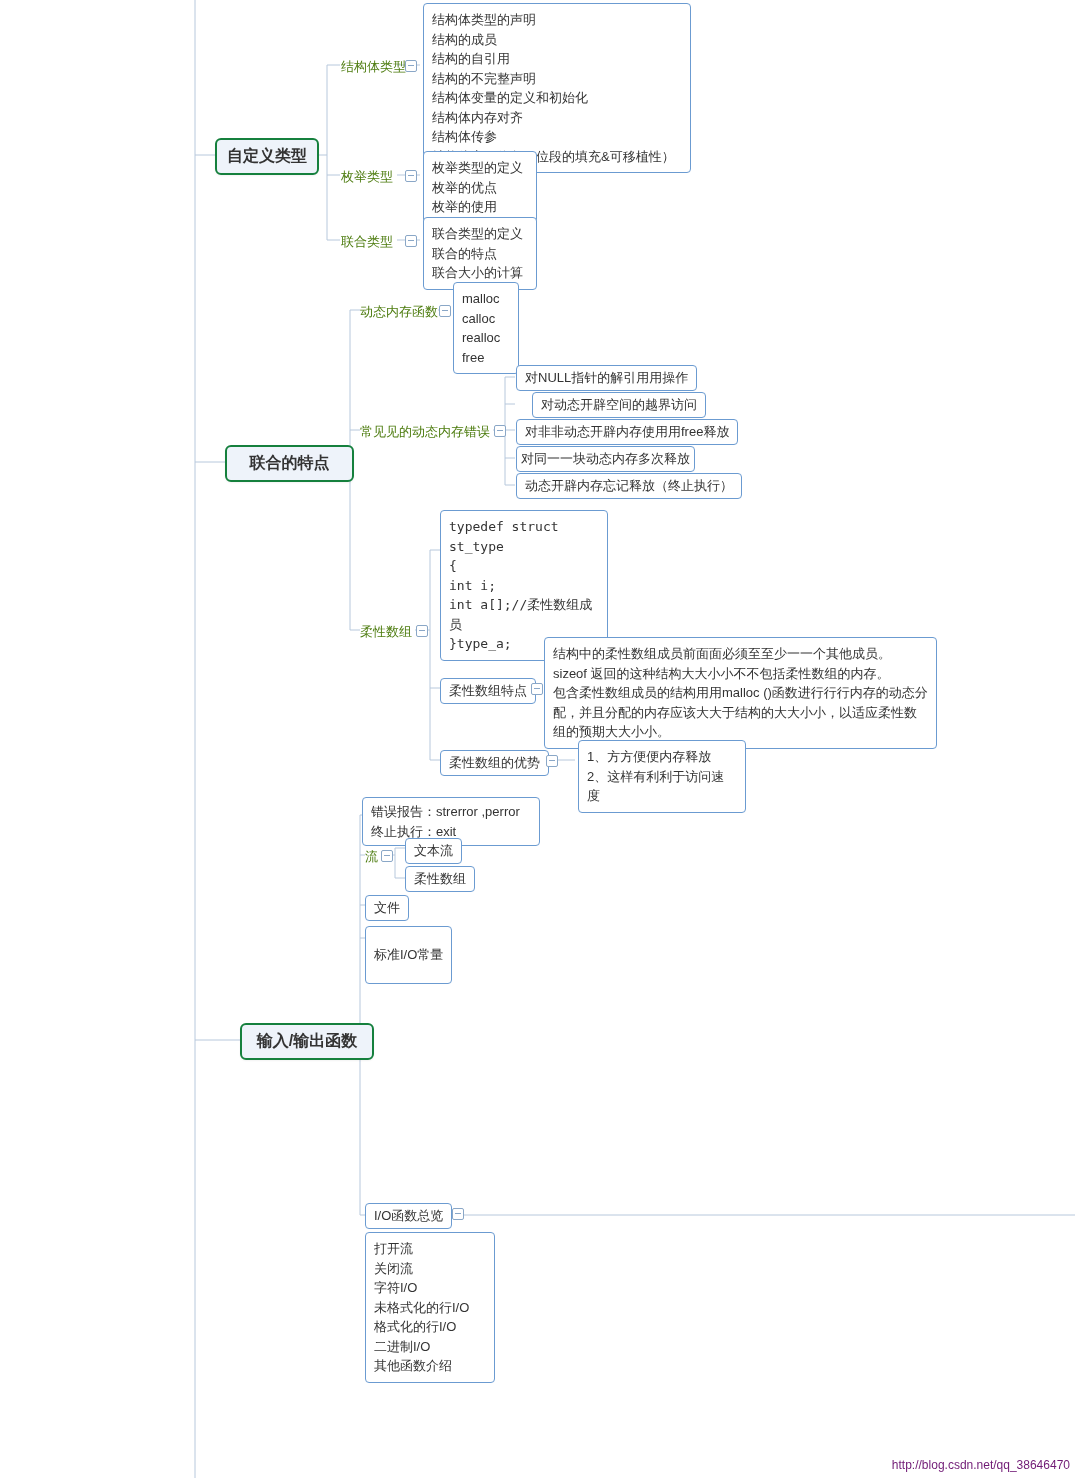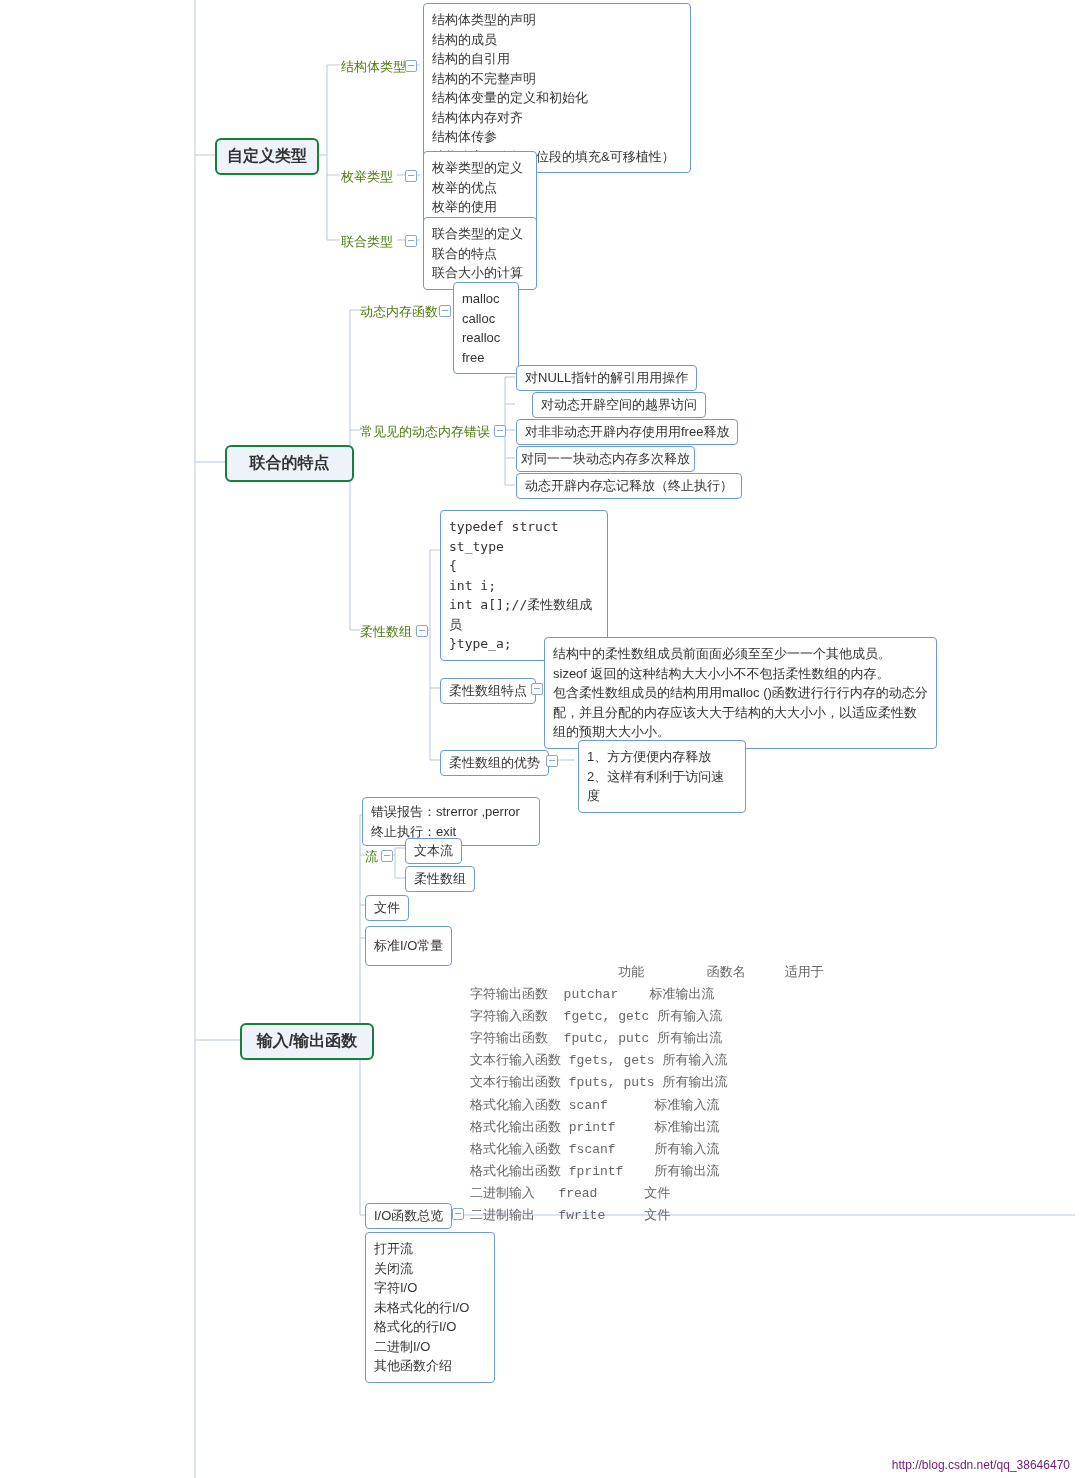--- a/index.html
+++ b/index.html
@@ -139,34 +139,22 @@
 
 <div class="text-block" style="left:362px;top:797px;width:160px;padding:4px 8px">错误报告：strerror ,perror
 终止执行：exit</div>
 
 <div class="text-node" style="left:365px;top:848px">流</div>
 <span class="toggler" style="left:381px;top:850px"></span>
 <div class="text-block" style="left:405px;top:838px;padding:2px 8px">文本流</div>
 <div class="text-block" style="left:405px;top:866px;padding:2px 8px">柔性数组</div>
 
 <div class="text-block" style="left:365px;top:895px;padding:2px 8px">文件</div>
-<div class="text-block" style="left:365px;top:926px;padding:9px 8px">标准I/O常量</div>
+<div class="text-block" style="left:365px;top:926px;padding:18px 8px">标准I/O常量</div>
 
-<div class="table-block" style="left:470px;top:962px;line-height:1.7">                   功能        函数名     适用于
-字符输出函数  putchar    标准输出流
-字符输入函数  fgetc, getc 所有输入流
-字符输出函数  fputc, putc 所有输出流
-文本行输入函数 fgets, gets 所有输入流
-文本行输出函数 fputs, puts 所有输出流
-格式化输入函数 scanf      标准输入流
-格式化输出函数 printf     标准输出流
-格式化输入函数 fscanf     所有输入流
-格式化输出函数 fprintf    所有输出流
-二进制输入   fread      文件
-二进制输出   fwrite     文件</div>
 
 <div class="text-block" style="left:365px;top:1203px;padding:2px 8px">I/O函数总览</div>
 <span class="toggler" style="left:452px;top:1208px"></span>
 <div class="text-block" style="left:365px;top:1232px;width:112px">打开流
 关闭流
 字符I/O
 未格式化的行I/O
 格式化的行I/O
 二进制I/O
 其他函数介绍</div>

